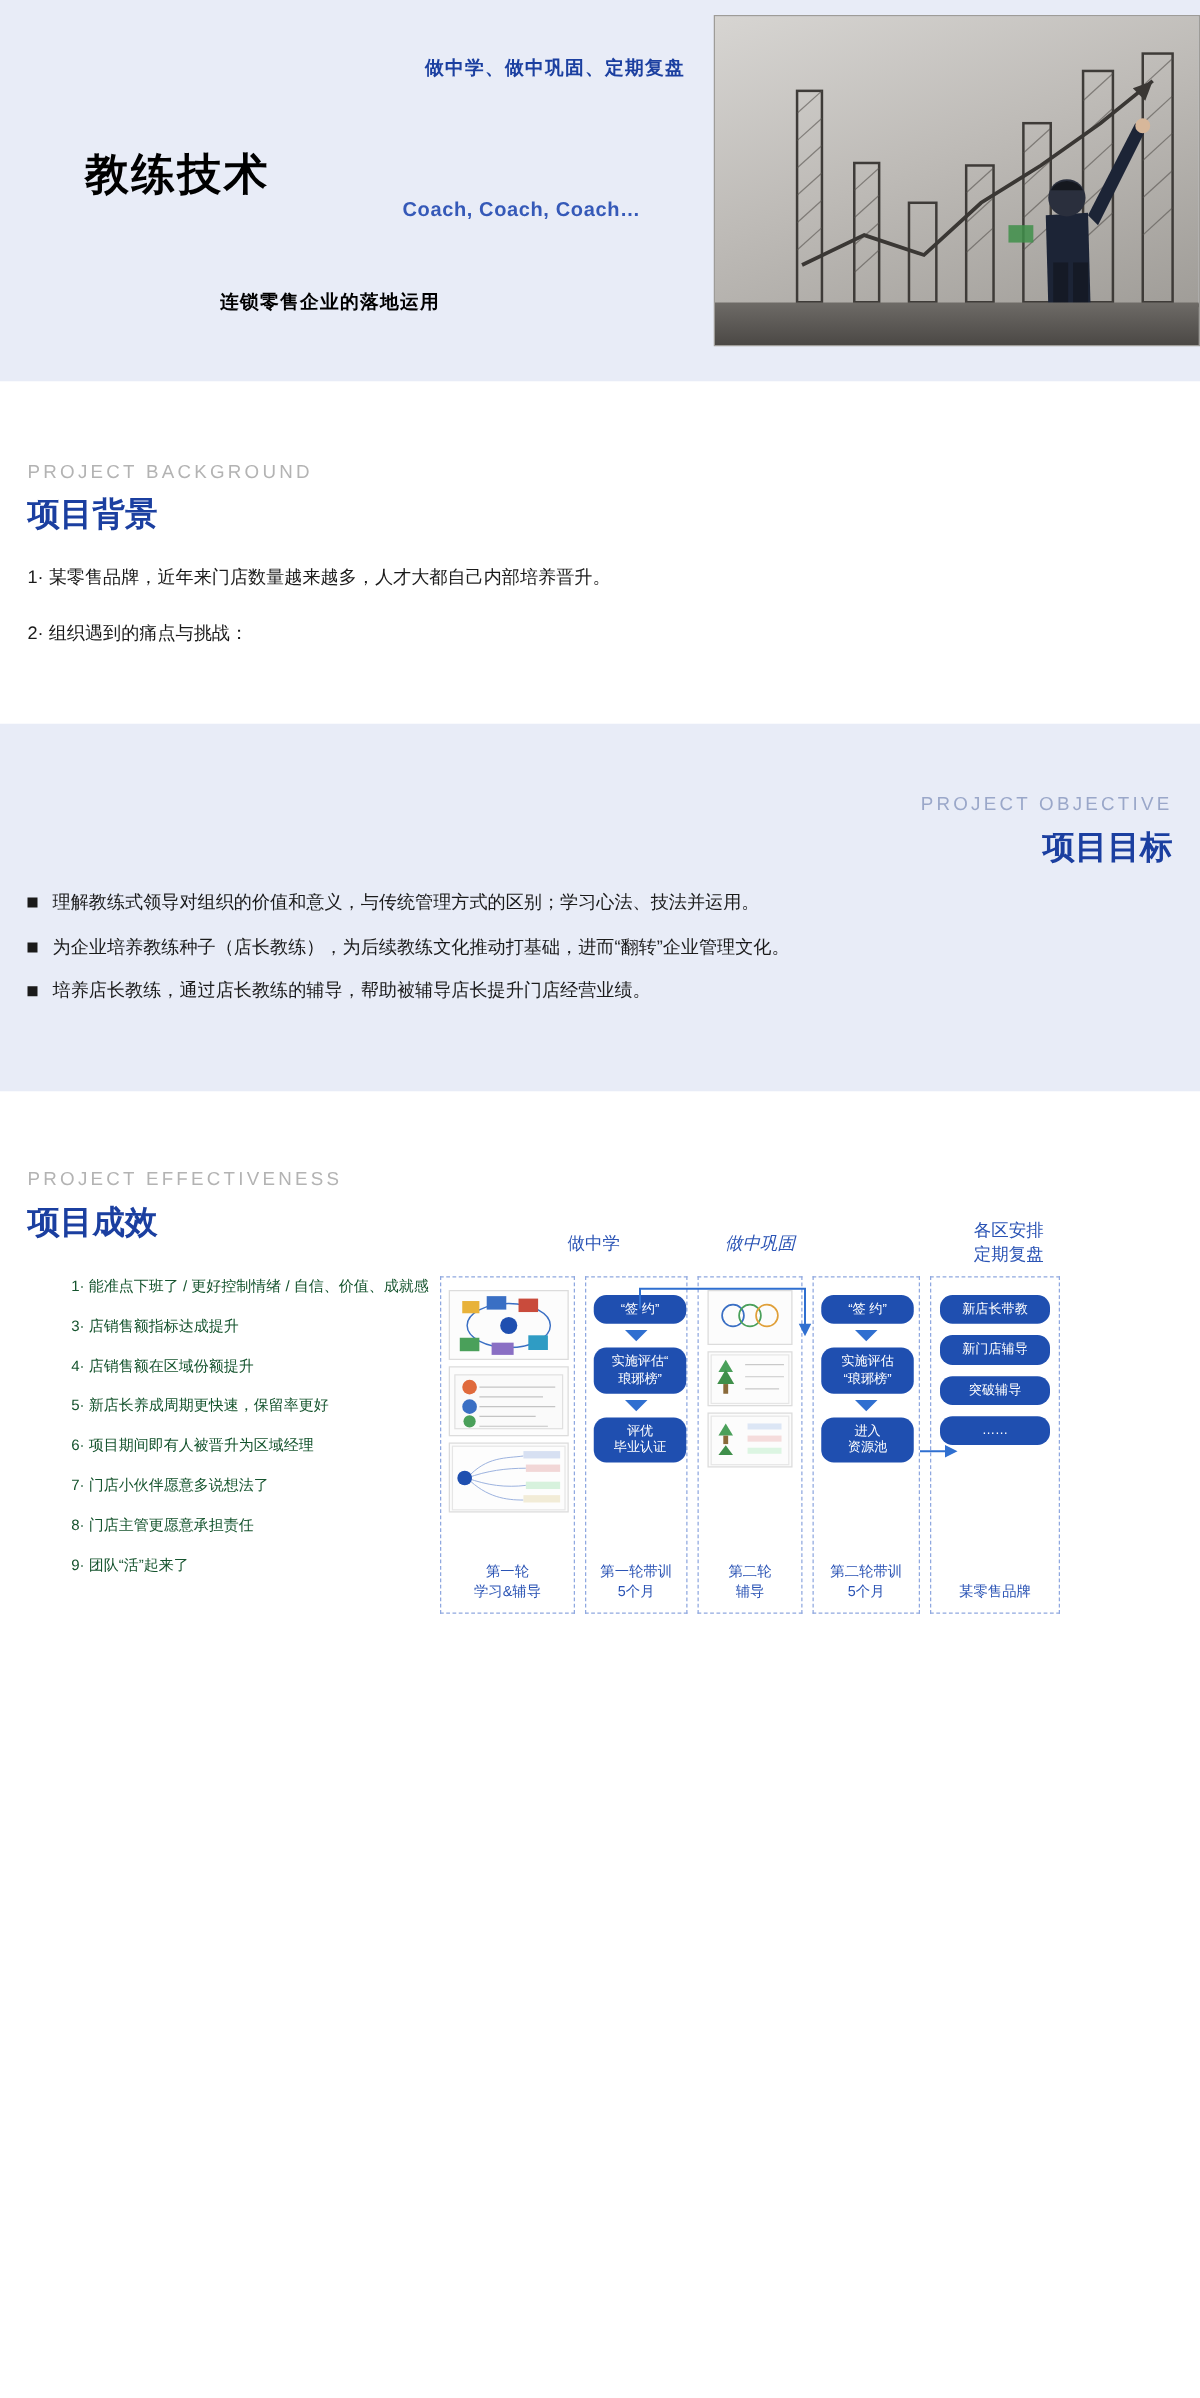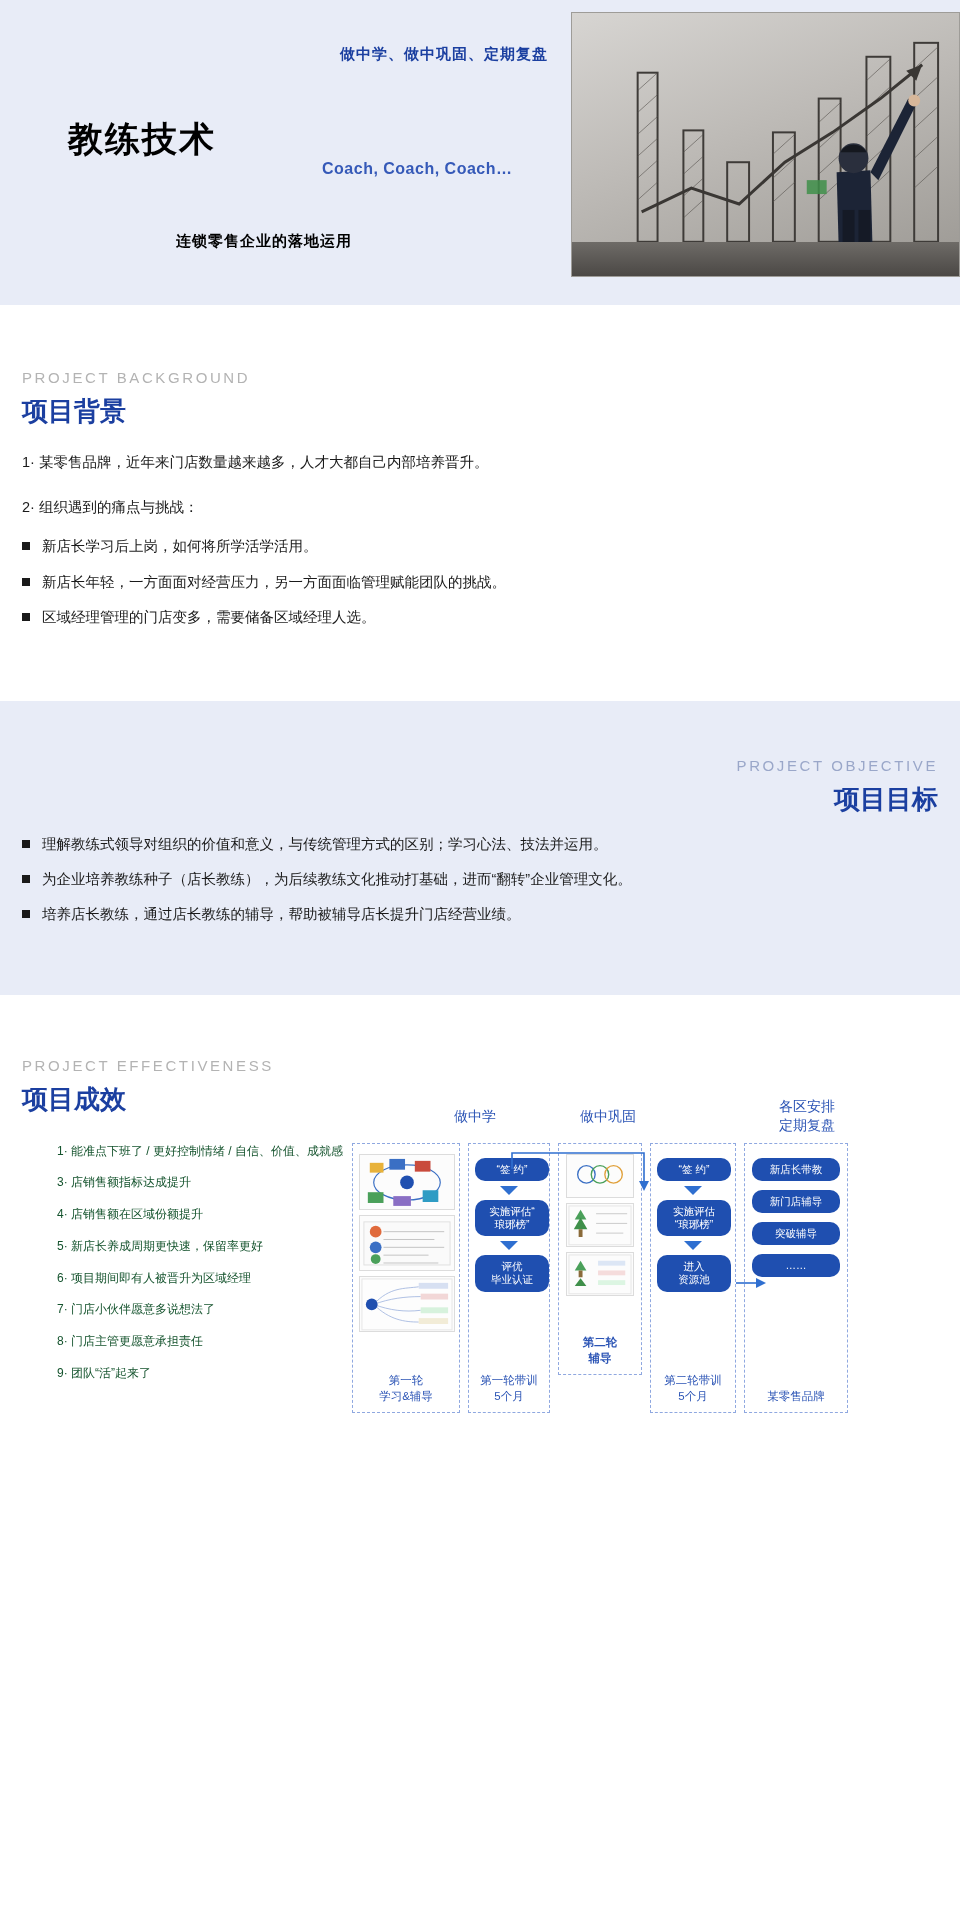--- a/index.html
+++ b/index.html
@@ -148,21 +148,21 @@
   }
   .diag-head {
     position: absolute;
     font-size: 14px;
     color: #2b54b5;
     font-weight: normal;
     text-align: center;
     line-height: 1.35;
   }
   .h1 { left: 24px;  top: 10px; width: 120px; text-align: right; }
-  .h2 { left: 196px; top: 10px; width: 120px; }
+  .h2 { left: 196px; top: 10px; width: 120px; font-style: italic; }
   .h3 { left: 390px; top: 0px;  width: 130px; }
 
   .diag-cols {
     position: relative;
     display: flex;
     gap: 8px;
   }
   .col {
     border: 1px dashed #8fa8e0;
     position: relative;
@@ -171,21 +171,21 @@
   .col-cap {
     position: absolute;
     left: 0; right: 0; bottom: 8px;
     text-align: center;
     font-size: 11.5px;
     color: #2b54b5;
     line-height: 1.4;
   }
   .col-a { width: 108px; height: 270px; }
   .col-b { width: 82px;  height: 270px; }
-  .col-c { width: 84px;  height: 232px; font-weight: bold; }
+  .col-c { width: 84px;  height: 270px; }
   .col-d { width: 86px;  height: 270px; }
   .col-e { width: 104px; height: 270px; }
 
   .chip {
     background: #1f4fb0;
     color: #fff;
     font-size: 10.5px;
     text-align: center;
     padding: 5px 2px;
     line-height: 1.25;
@@ -292,25 +292,20 @@
     </div>
   </div>
 
   <div class="sec sec-background">
     <p class="eyebrow">PROJECT BACKGROUND</p>
     <h2 class="sec-title">项目背景</h2>
 
     <p class="body-text num-line">1· 某零售品牌，近年来门店数量越来越多，人才大都自己内部培养晋升。</p>
     <p class="body-text num-line">2· 组织遇到的痛点与挑战：</p>
 
-    <ul class="bullets">
-      <li>新店长学习后上岗，如何将所学活学活用。</li>
-      <li>新店长年轻，一方面面对经营压力，另一方面面临管理赋能团队的挑战。</li>
-      <li>区域经理管理的门店变多，需要储备区域经理人选。</li>
-    </ul>
   </div>
 
   <div class="sec sec-band sec-objective">
     <p class="eyebrow blue align-right">PROJECT OBJECTIVE</p>
     <h2 class="sec-title align-right">项目目标</h2>
 
     <ul class="bullets">
       <li>理解教练式领导对组织的价值和意义，与传统管理方式的区别；学习心法、技法并运用。</li>
       <li>为企业培养教练种子（店长教练），为后续教练文化推动打基础，进而“翻转”企业管理文化。</li>
       <li>培养店长教练，通过店长教练的辅导，帮助被辅导店长提升门店经营业绩。</li>

